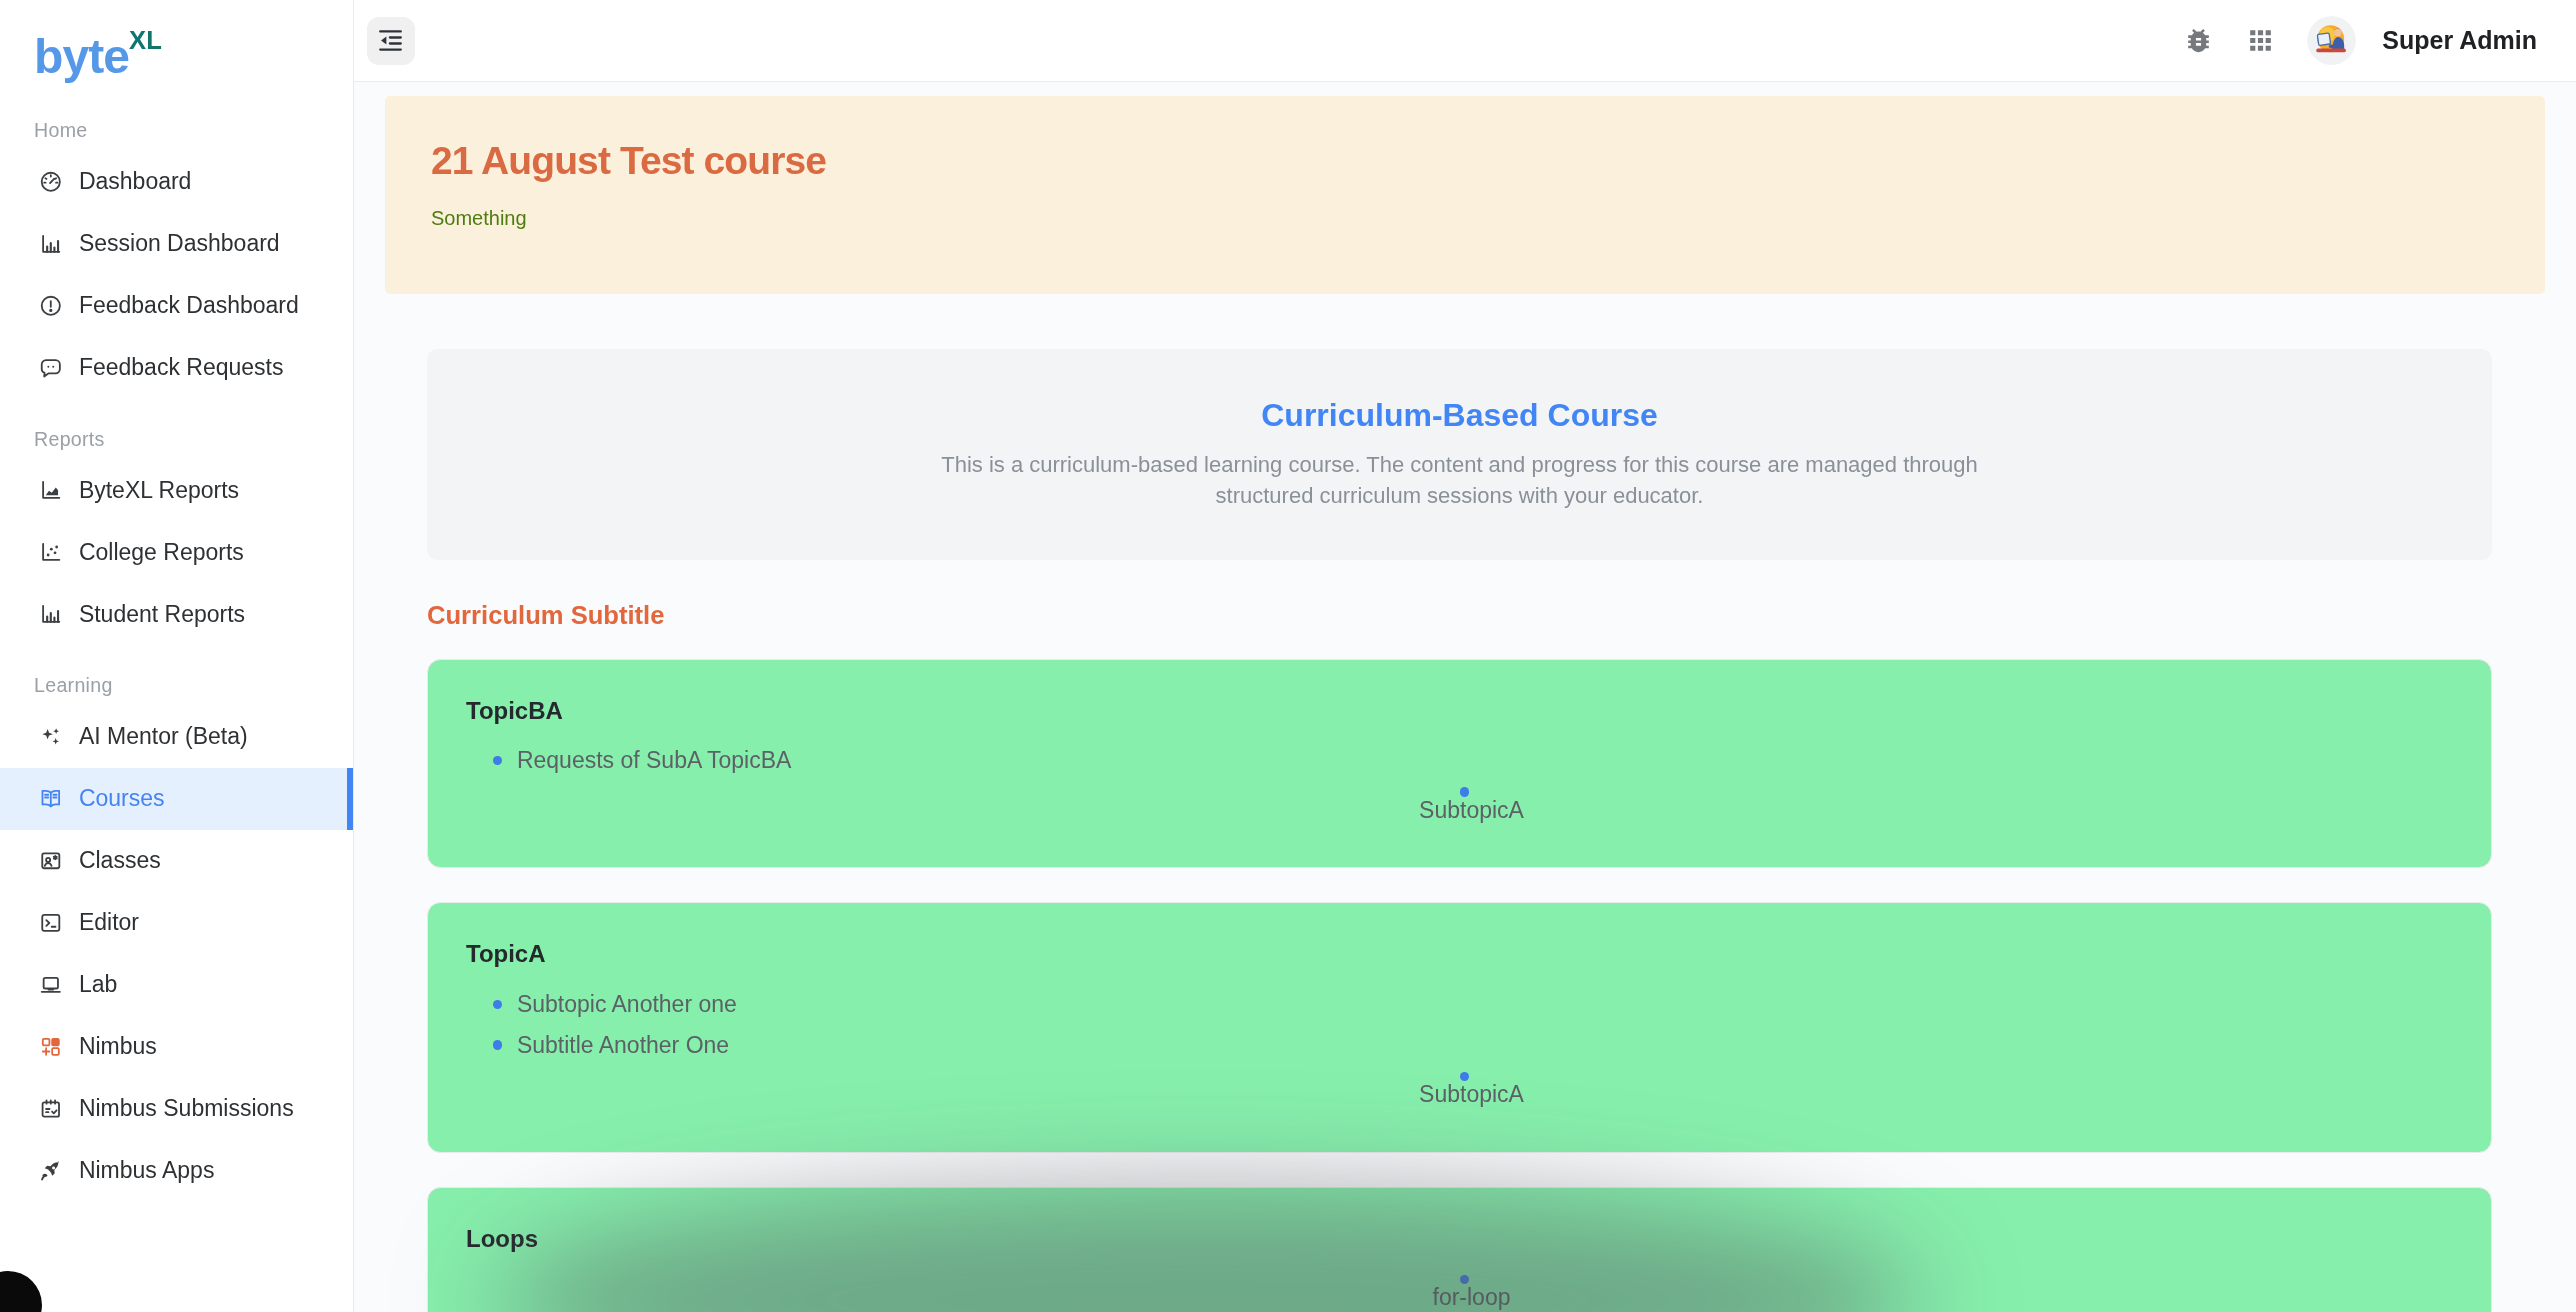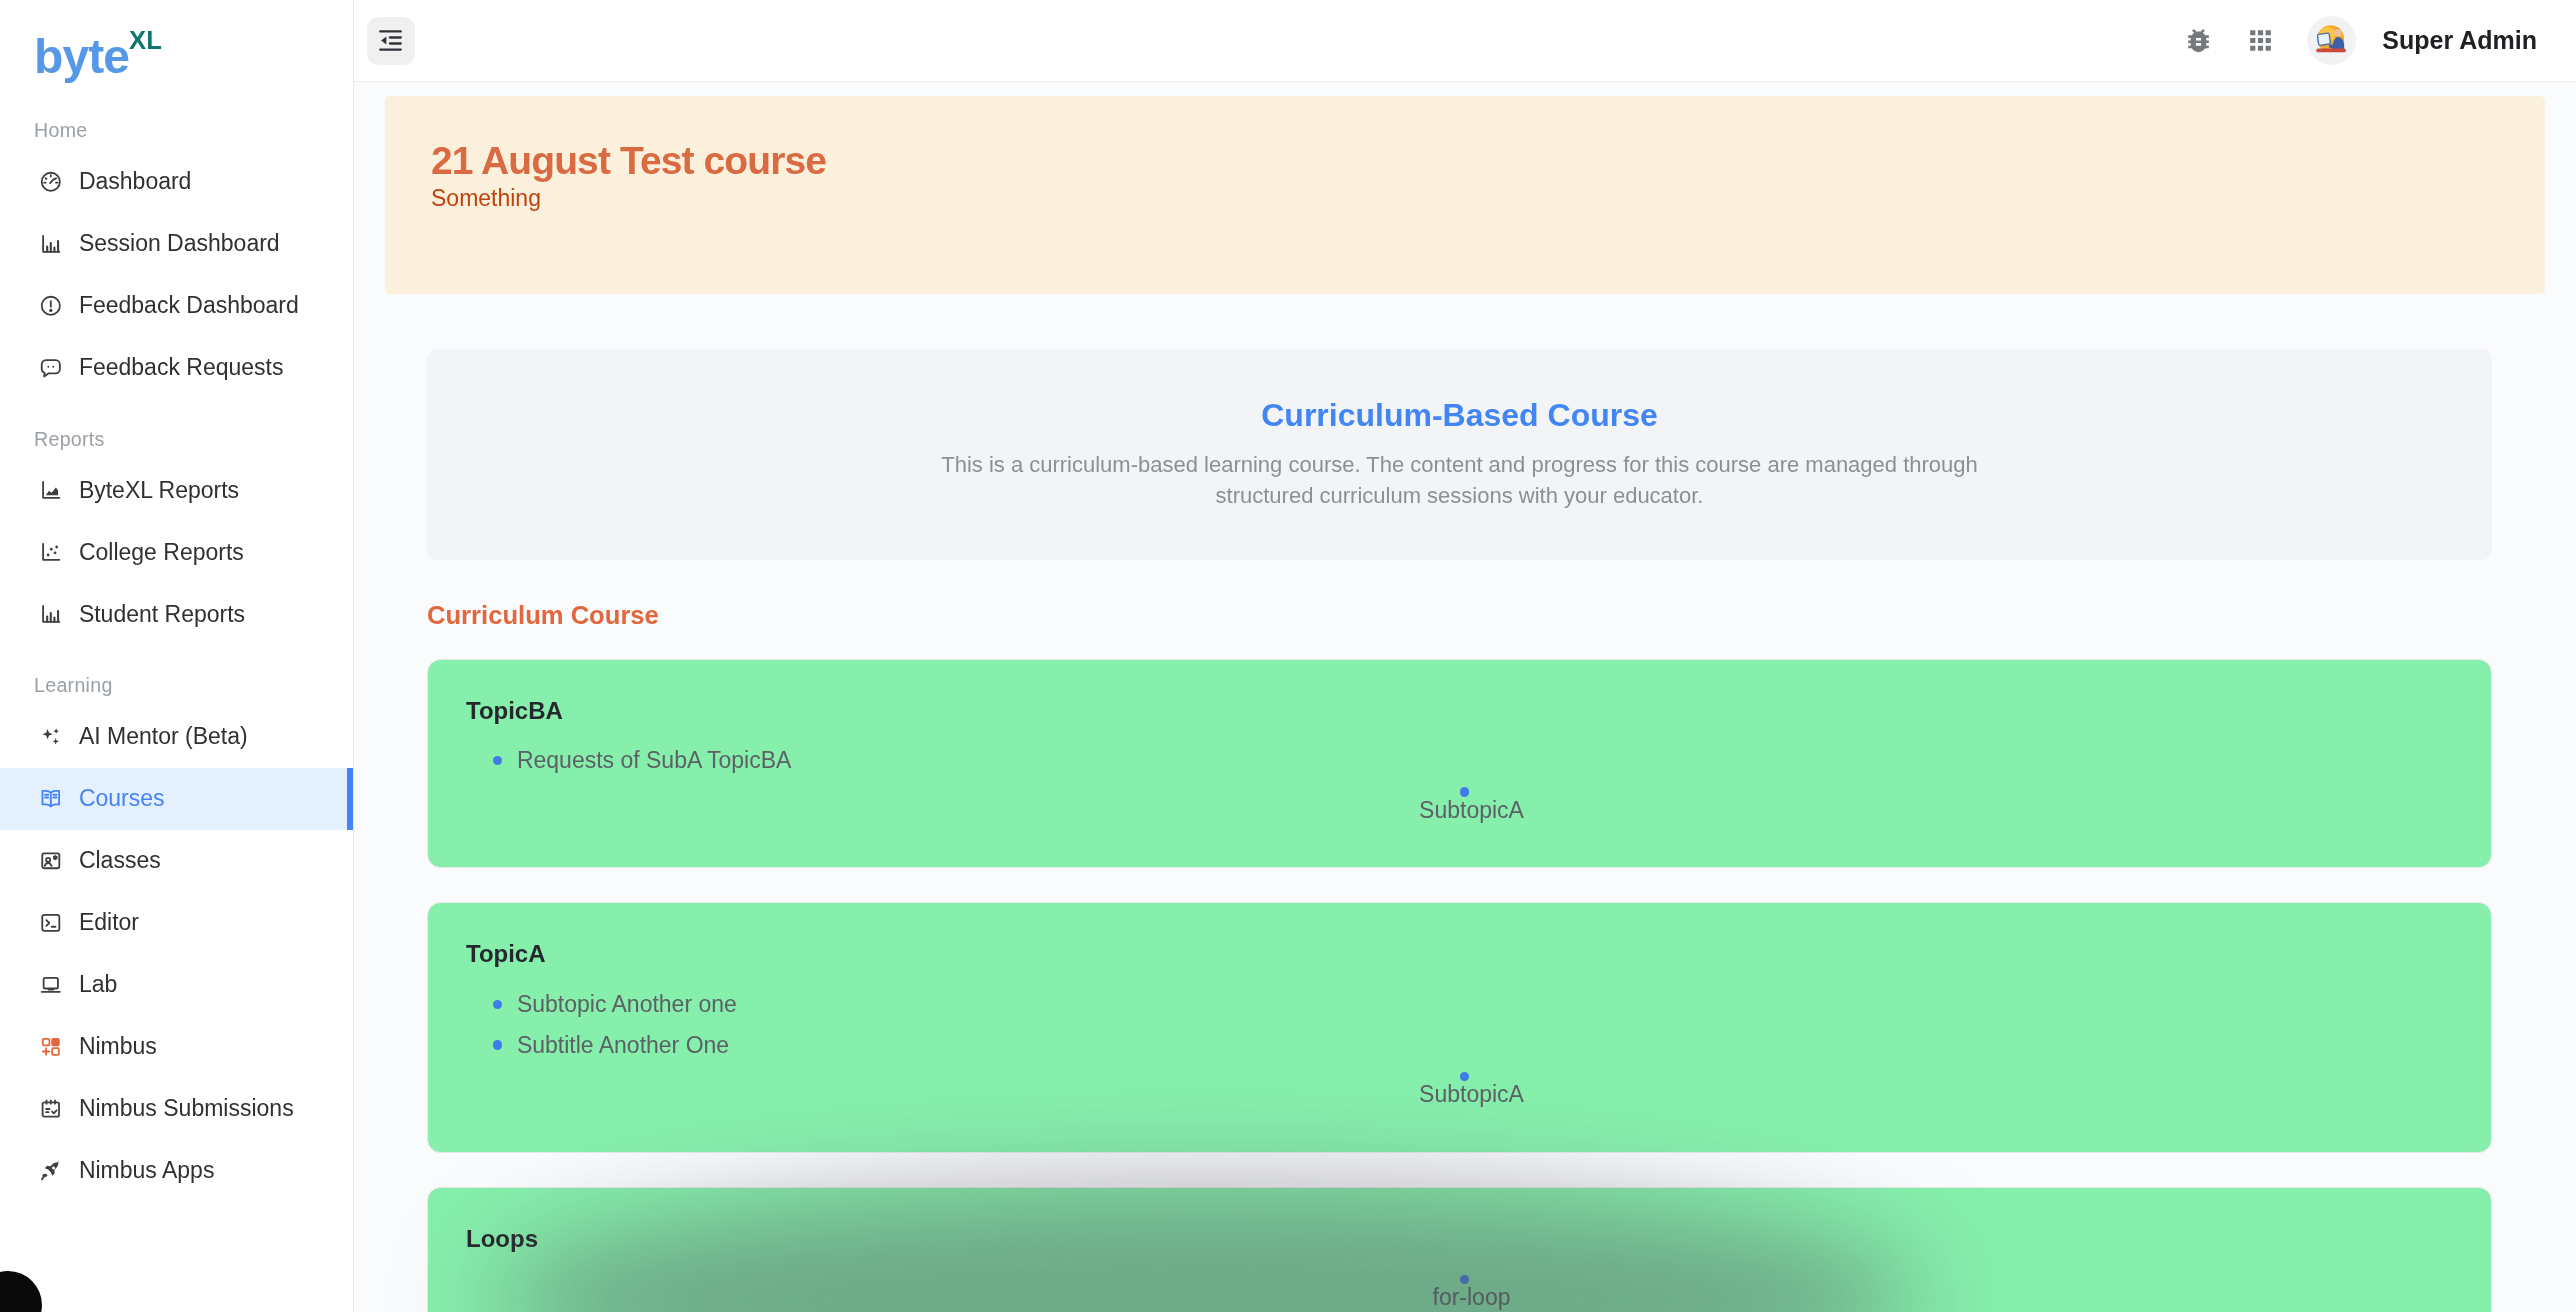--- a/index.html
+++ b/index.html
@@ -54,21 +54,21 @@
   .avatar svg { width:49px; height:49px; display:block; }
   .user-name { font-size:25px; font-weight:bold; color:#202124; margin-left:-5.1px; }
 
   .content { flex:1; overflow:hidden; position:relative; }
 
   .hero {
     margin:13.6px 31px 0 31px; height:198px; border-radius:5.1px;
     background:#FBF0DC; padding:41px 0 0 46px;
   }
   .hero-title { font-size:39px; line-height:48px; font-weight:bold; color:#D96A42; letter-spacing:-0.9px; }
-  .hero-sub { font-size:23px; color:#c2410c; }
+  .hero-sub { margin-top:22px; font-size:20px; color:#4d7c0f; }
 
   .container { width:2065px; margin:0 auto 0 auto; padding:0; margin-left:73px; }
 
   .type-card {
     margin-top:55px; height:211px; background:#F2F4F6; border-radius:10.2px;
     text-align:center; padding-top:48px;
   }
   .type-title { font-size:32px; font-weight:bold; color:#4285F4; }
   .type-desc {
     margin:15.3px auto 0 auto; max-width:1048px; font-size:22px; line-height:31px; color:#8A9097;
@@ -318,21 +318,21 @@
         <div class="hero-title">21 August Test course</div>
         <div class="hero-sub">Something</div>
       </section>
 
       <div class="container">
         <section class="type-card">
           <div class="type-title">Curriculum-Based Course</div>
           <p class="type-desc">This is a curriculum-based learning course. The content and progress for this course are managed through structured curriculum sessions with your educator.</p>
         </section>
 
-        <h2 class="curr-heading">Curriculum Course</h2>
+        <h2 class="curr-heading">Curriculum Subtitle</h2>
 
         <div id="topics">
             <article class="topic-card">
               <h3 class="topic-title">TopicBA</h3>
               <ul class="subtopic-list">
                 <li class="subtopic-item">
                   <span class="dot"></span>
                   <span class="subtopic-label">Requests of SubA TopicBA</span>
                 </li>
                 <li class="subtopic-item">

